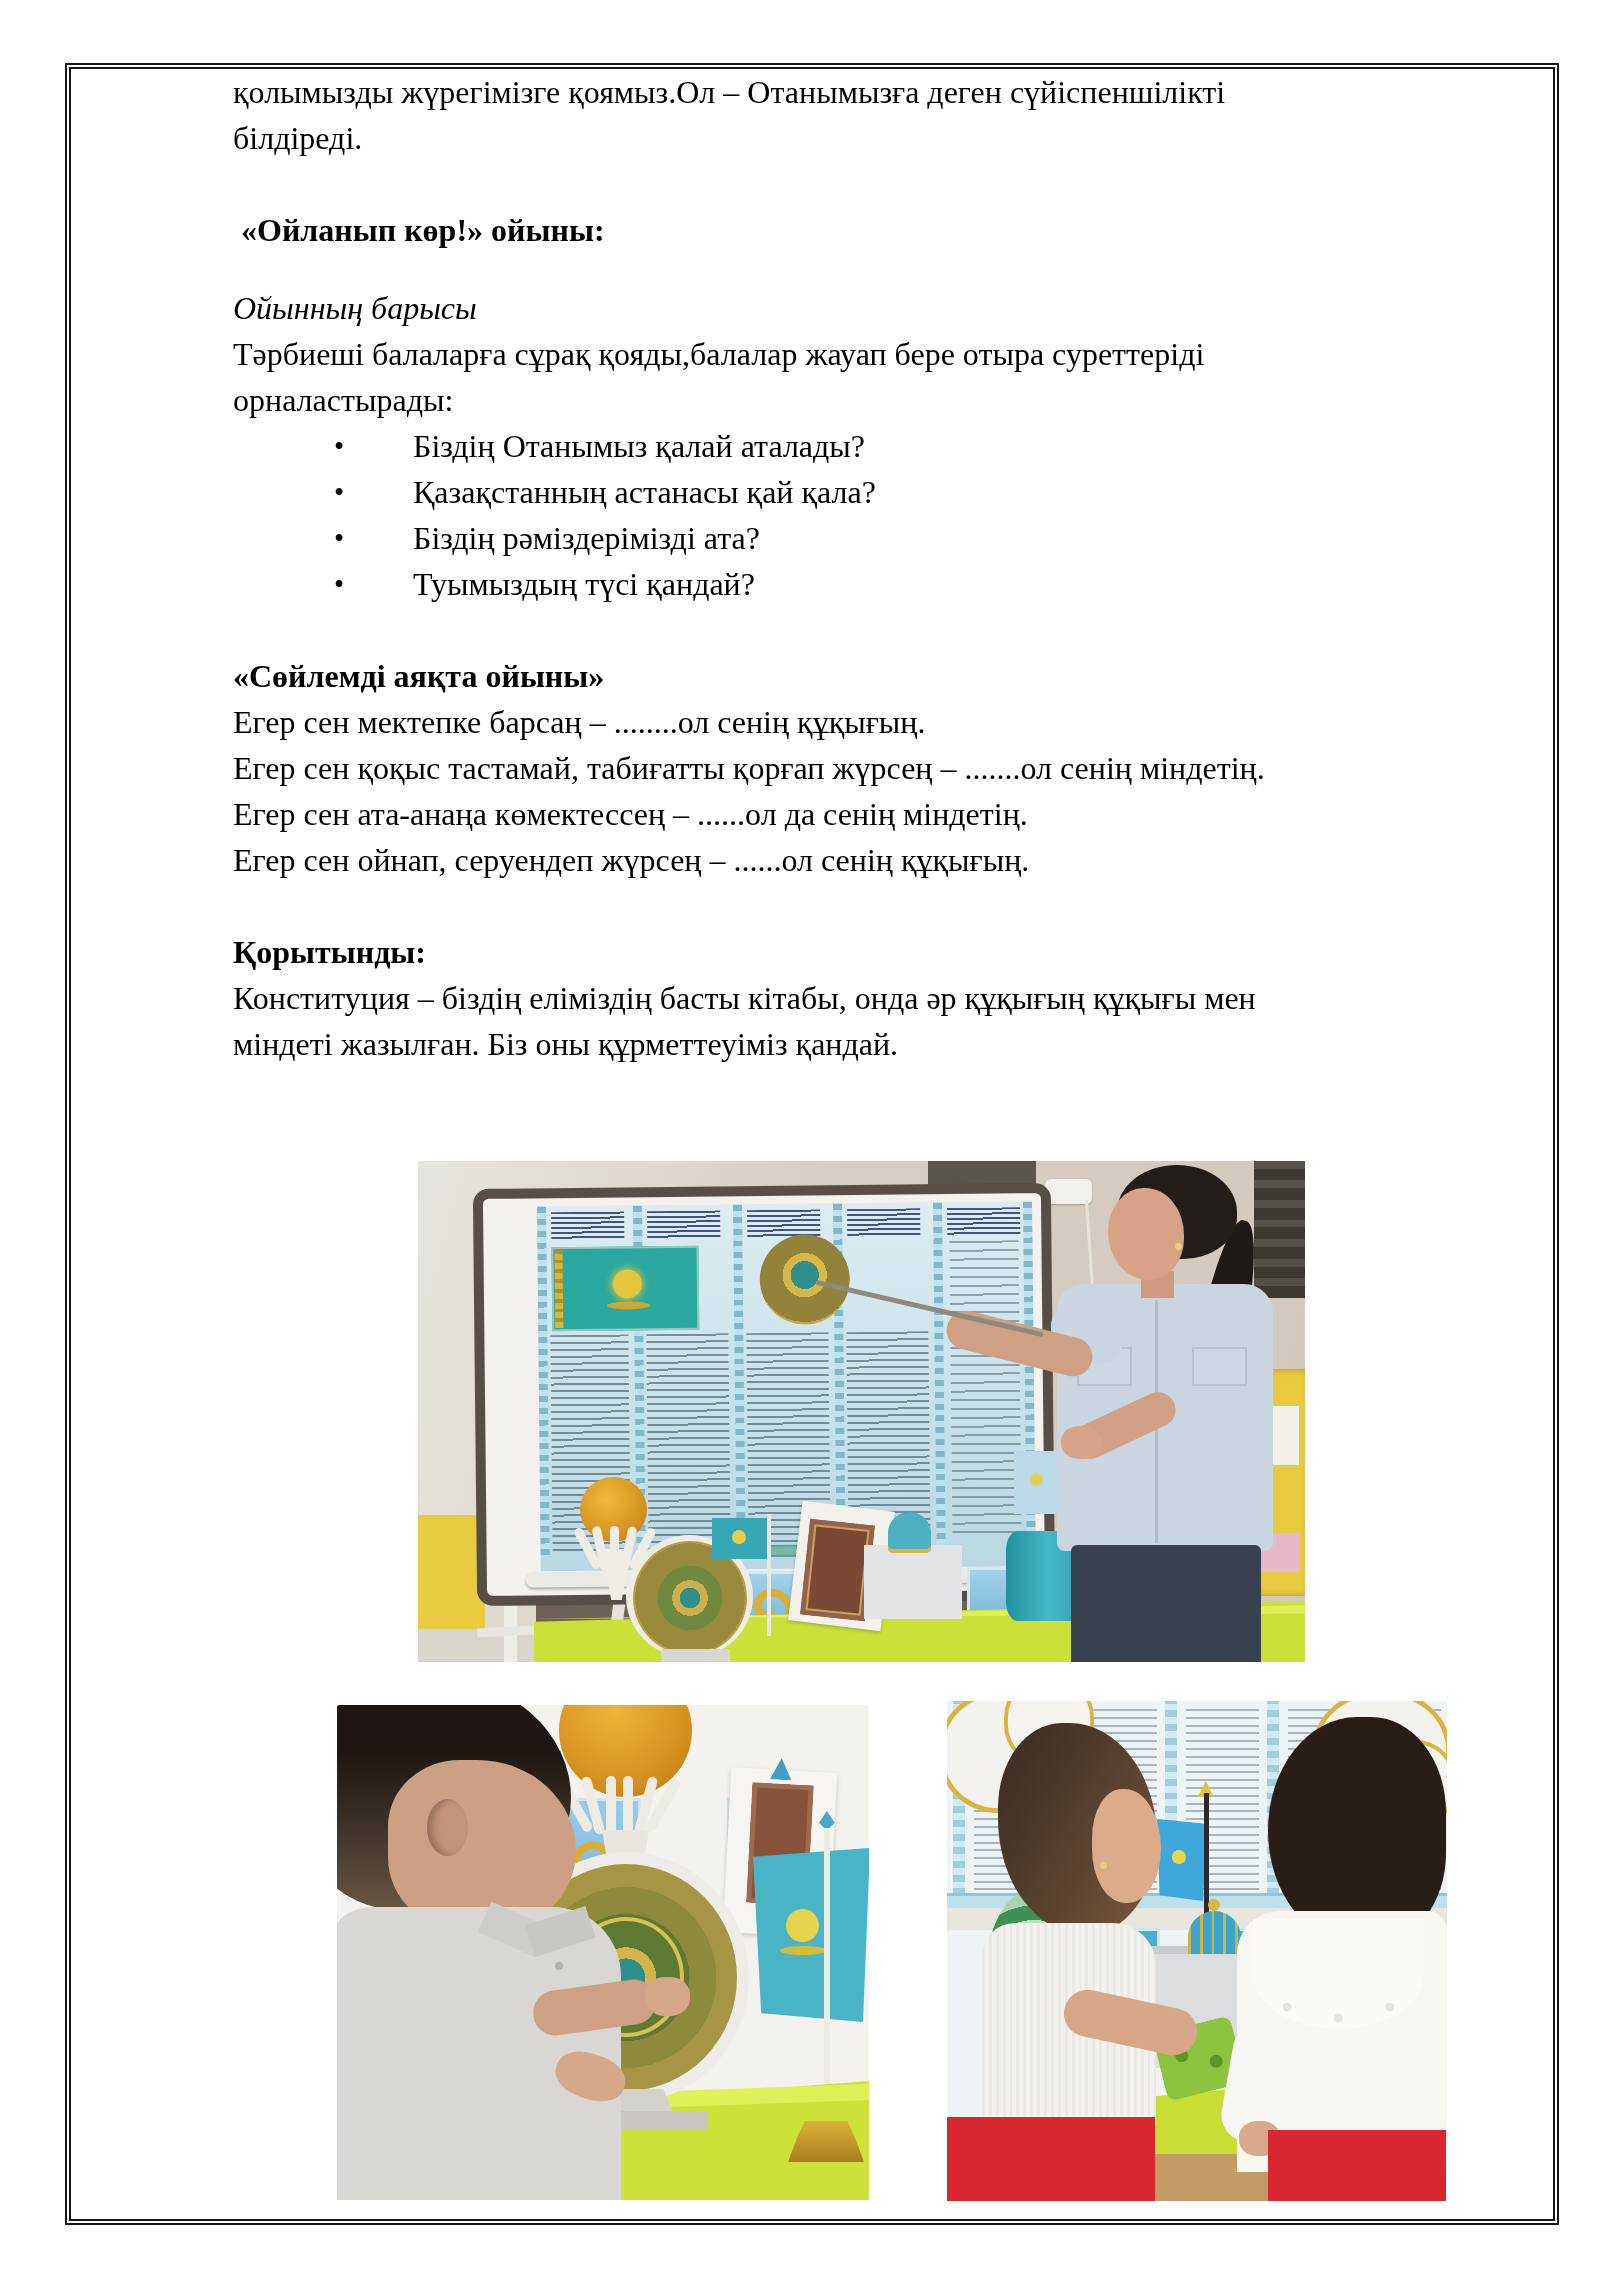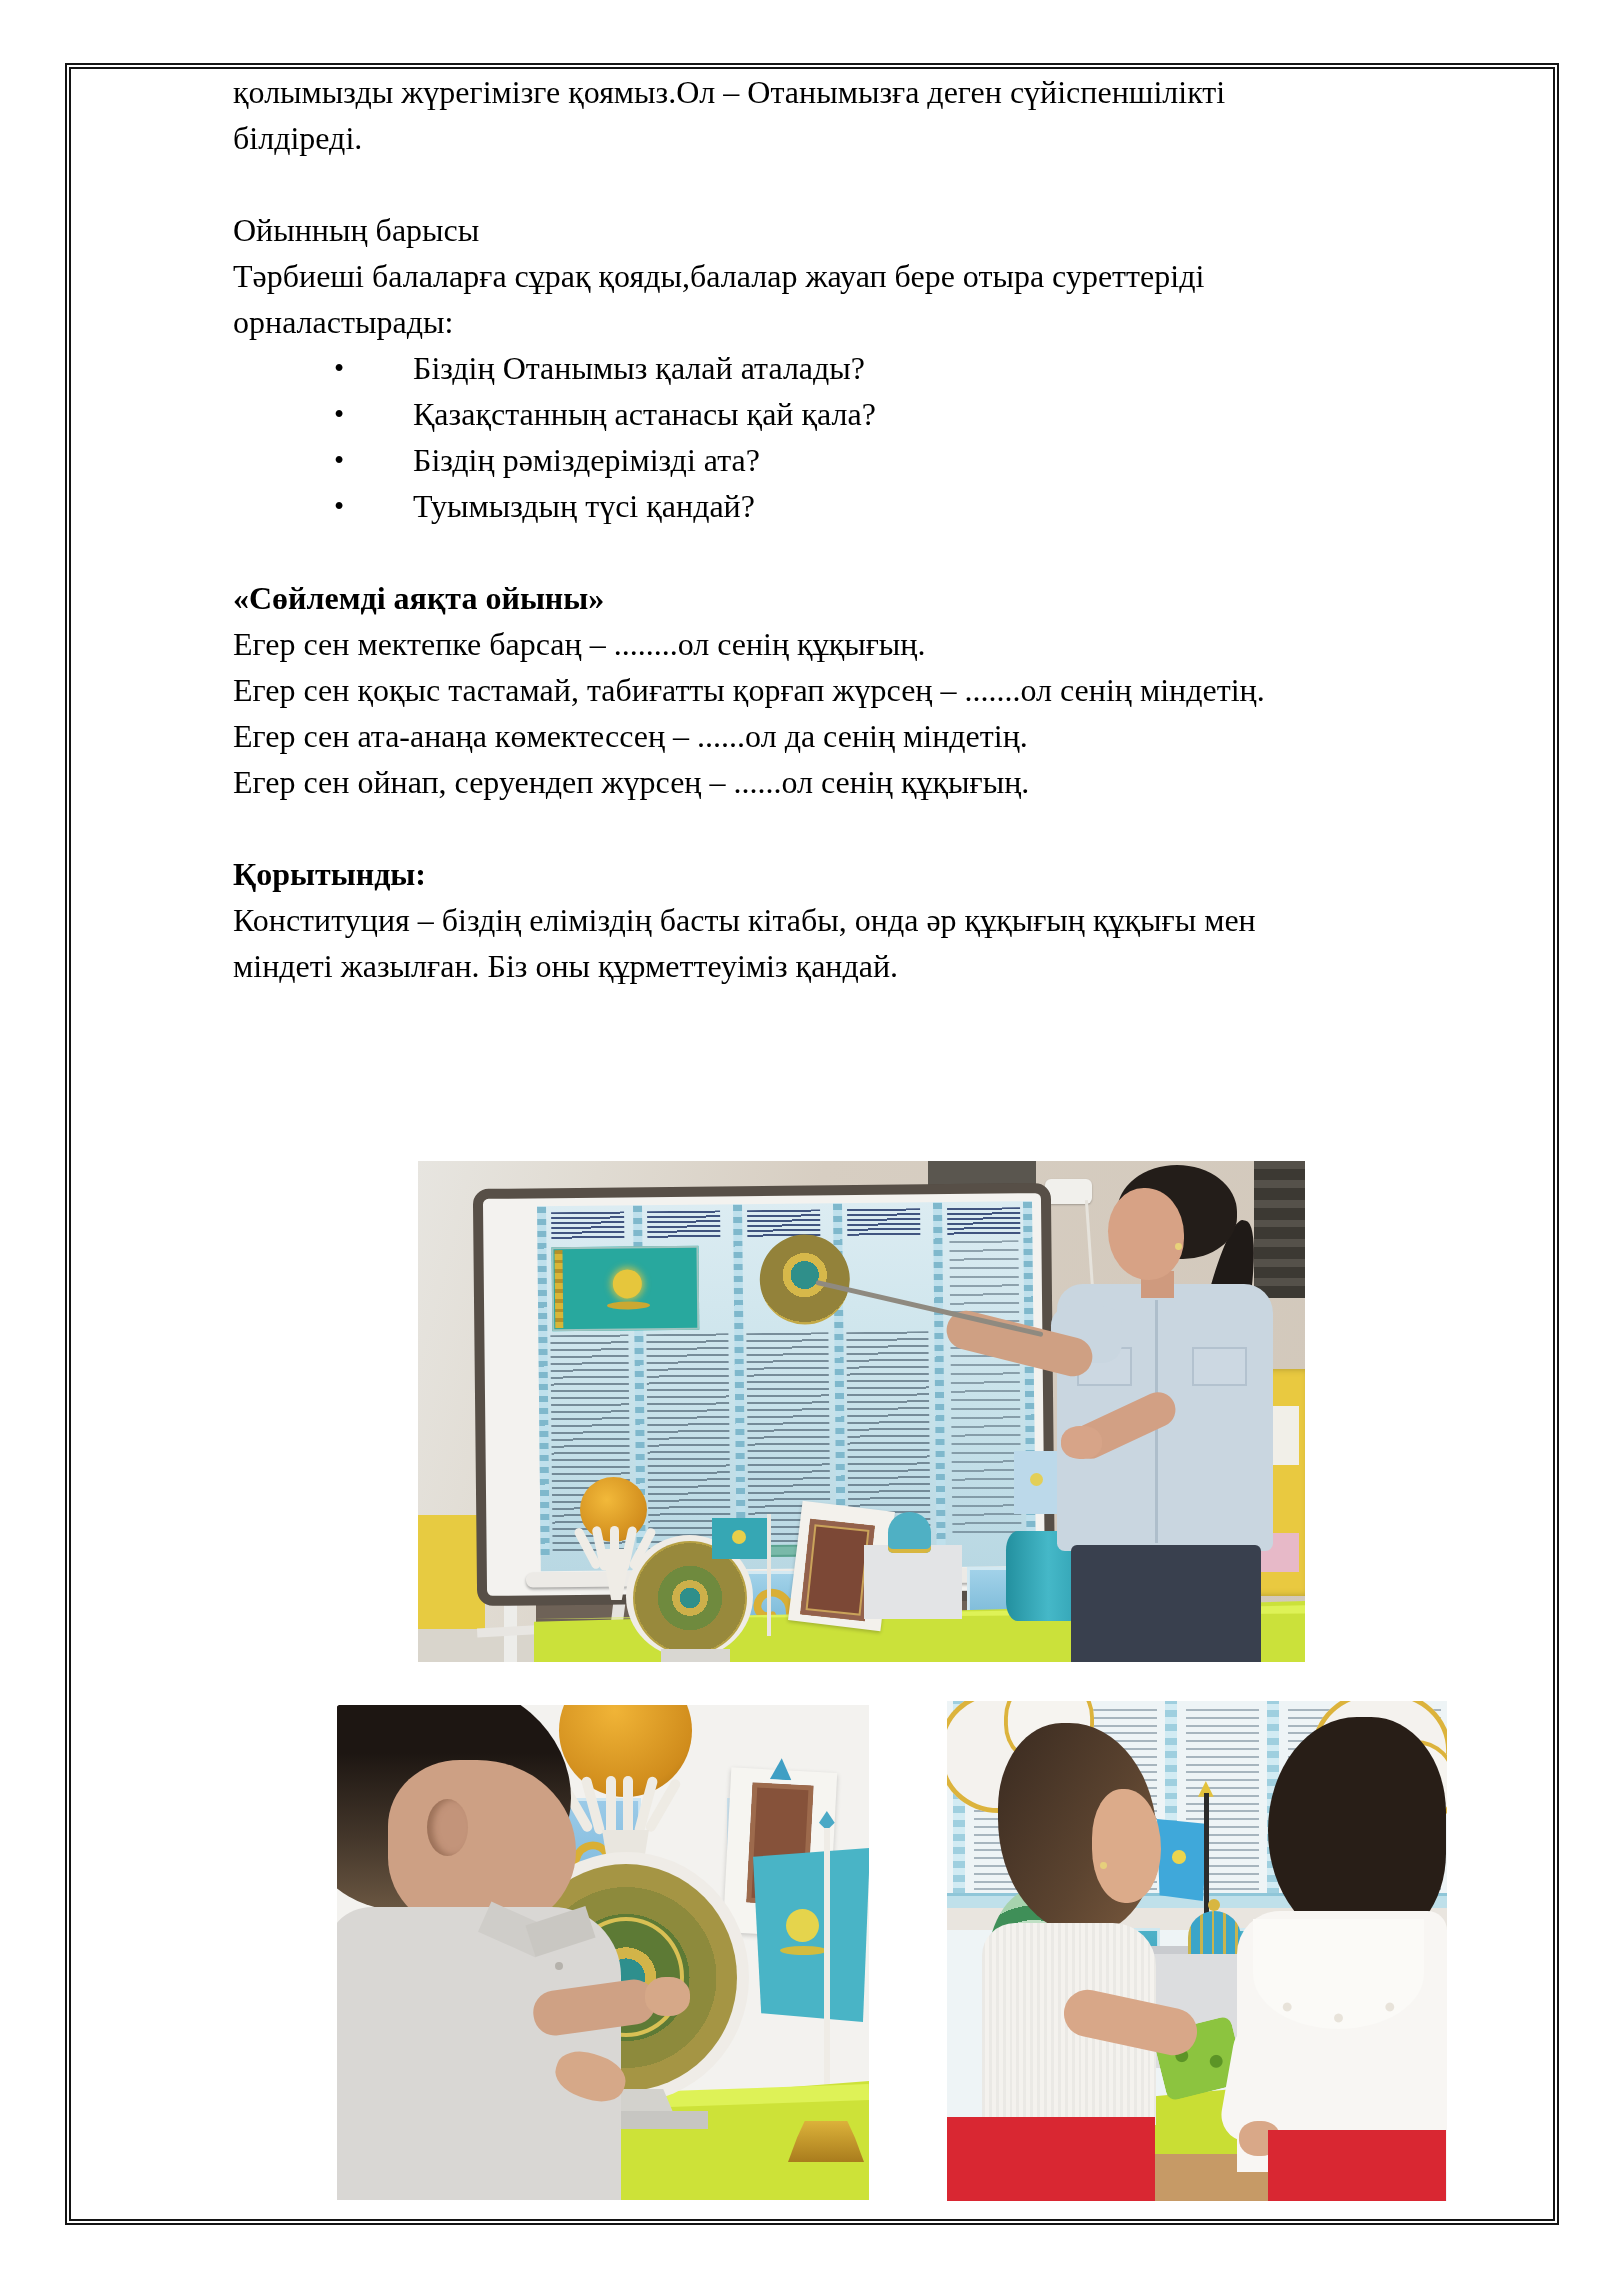--- a/index.html
+++ b/index.html
@@ -4,21 +4,21 @@
 <style>
   html,body{margin:0;padding:0;background:#888;}
   .page{position:relative;width:1621px;height:2293px;background:#ffffff;overflow:hidden;
         font-family:"Liberation Serif","DejaVu Serif",serif;color:#000;}
   .frame{position:absolute;left:65px;top:63px;width:1494px;height:2162px;
          border:6.9px double #141414;box-sizing:border-box;}
   
   .doc{position:absolute;left:233px;top:69px;width:1255px;}
   .line{height:46px;line-height:46px;font-size:32px;white-space:pre;}
   .b{font-weight:bold;}
-  .i{}
+  .i{font-style:italic;margin-top:32px;}
   .bl{position:relative;}
   .bdot{position:absolute;left:101px;top:0;font-size:29px;}
   .btx{position:absolute;left:180px;top:0;}
   
   .abs{position:absolute;}
   .photo{position:absolute;overflow:hidden;background:#f3f2ef;}
   .txtcol{background:repeating-linear-gradient(to bottom,rgba(62,82,98,.6) 0 2px,rgba(0,0,0,0) 2px 6.9px);}
   .txtcol3{background:repeating-linear-gradient(to bottom,rgba(96,118,134,.5) 0 2px,rgba(0,0,0,0) 2px 7.8px);}
   .stripe{background:repeating-linear-gradient(0deg,#7fb8cc 0 5.9px,#bfe0ec 5.9px 11.8px);}
   .stripe3{background:repeating-linear-gradient(0deg,#9fcfdf 0 6.9px,#d2ebf3 6.9px 13.7px);}
@@ -186,20 +186,21 @@
 </head>
 <body>
 
 <div class="page">
   <div class="frame"></div>
 
   <div class="doc">
     <div class="line">қолымызды жүрегімізге қоямыз.Ол – Отанымызға деген сүйіспеншілікті</div>
     <div class="line">білдіреді.</div>
     <div class="line"></div>
+    <div class="line b"> «Ойланып көр!» ойыны:</div>
     <div class="line i">Ойынның барысы</div>
     <div class="line">Тәрбиеші балаларға сұрақ қояды,балалар жауап бере отыра суреттеріді</div>
     <div class="line">орналастырады:</div>
     <div class="line bl">
       <span class="bdot">•</span>
       <span class="btx">Біздің Отанымыз қалай аталады?</span>
     </div>
     <div class="line bl">
       <span class="bdot">•</span>
       <span class="btx">Қазақстанның астанасы қай қала?</span>

